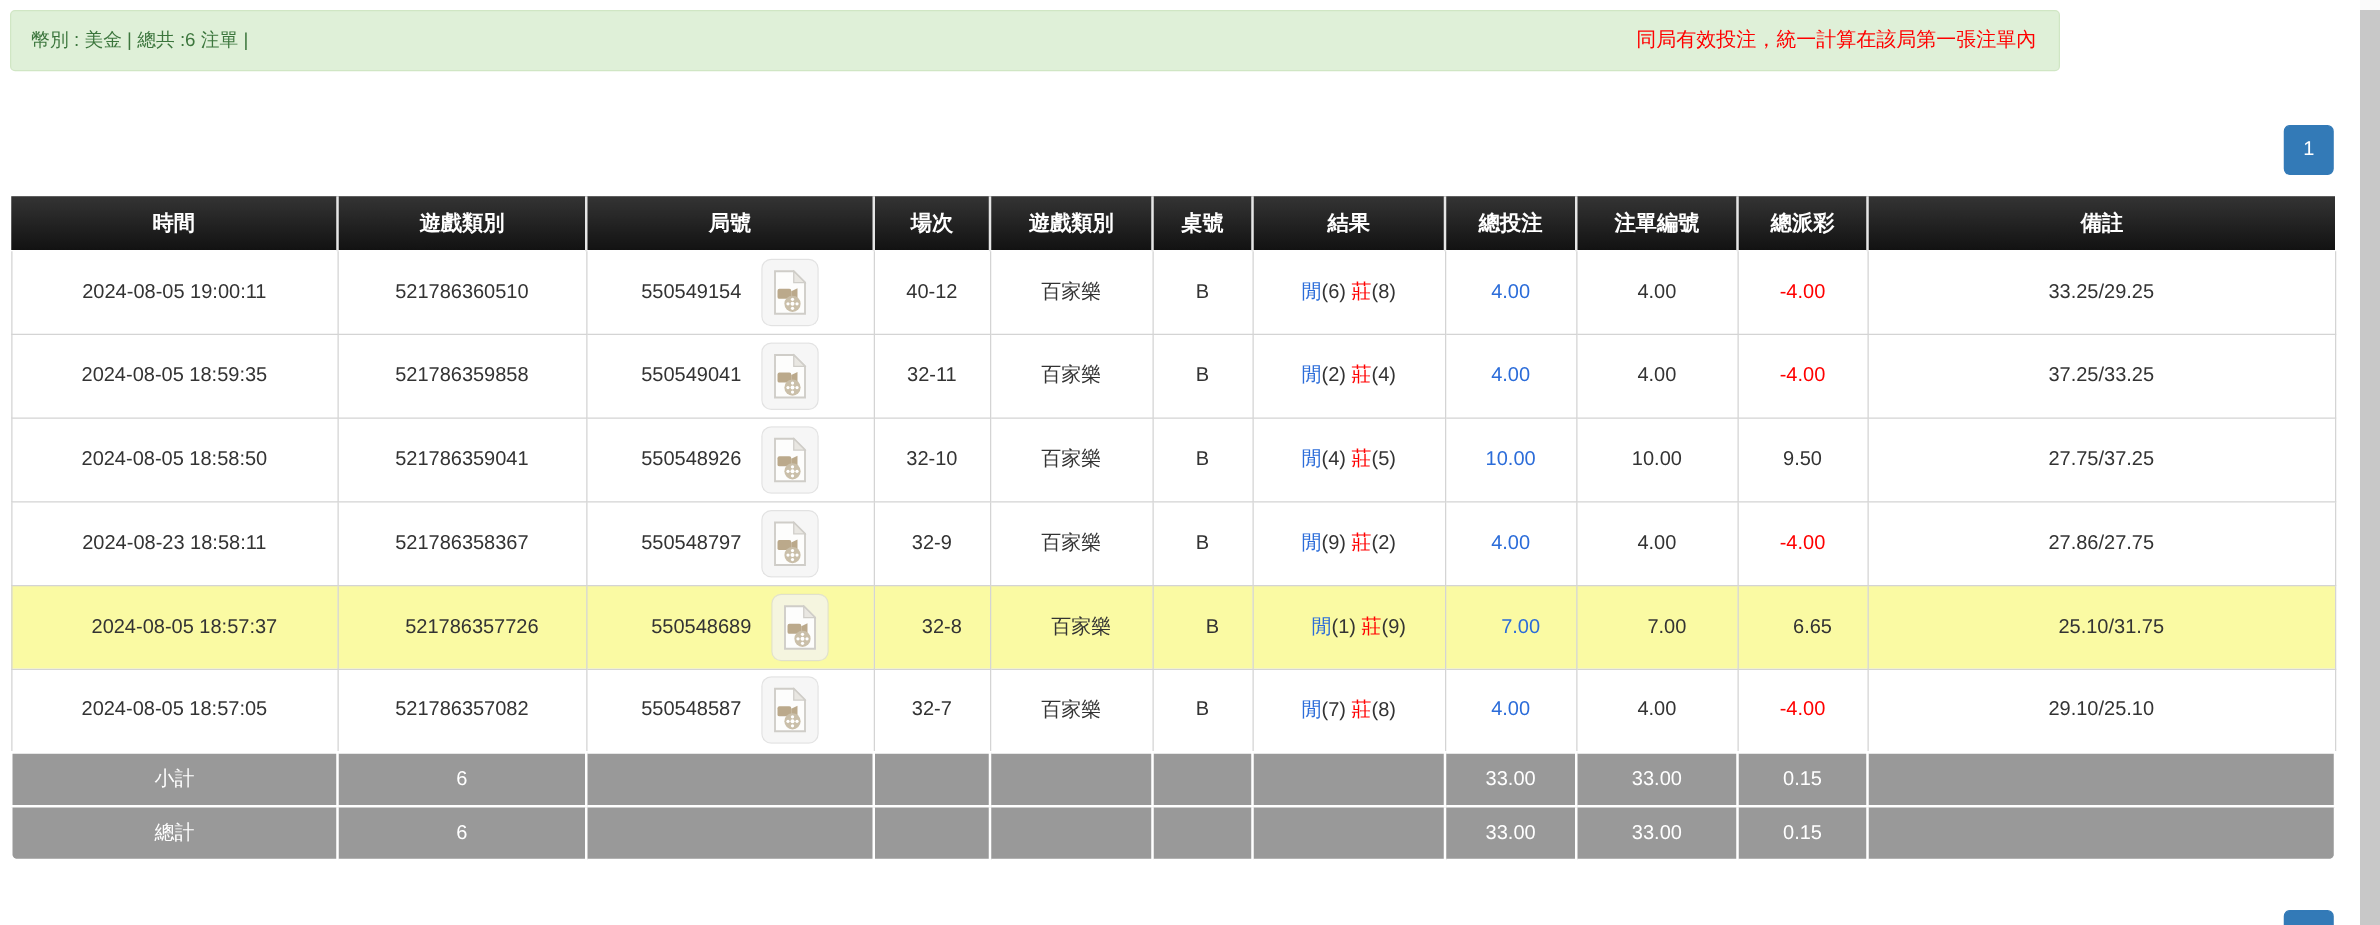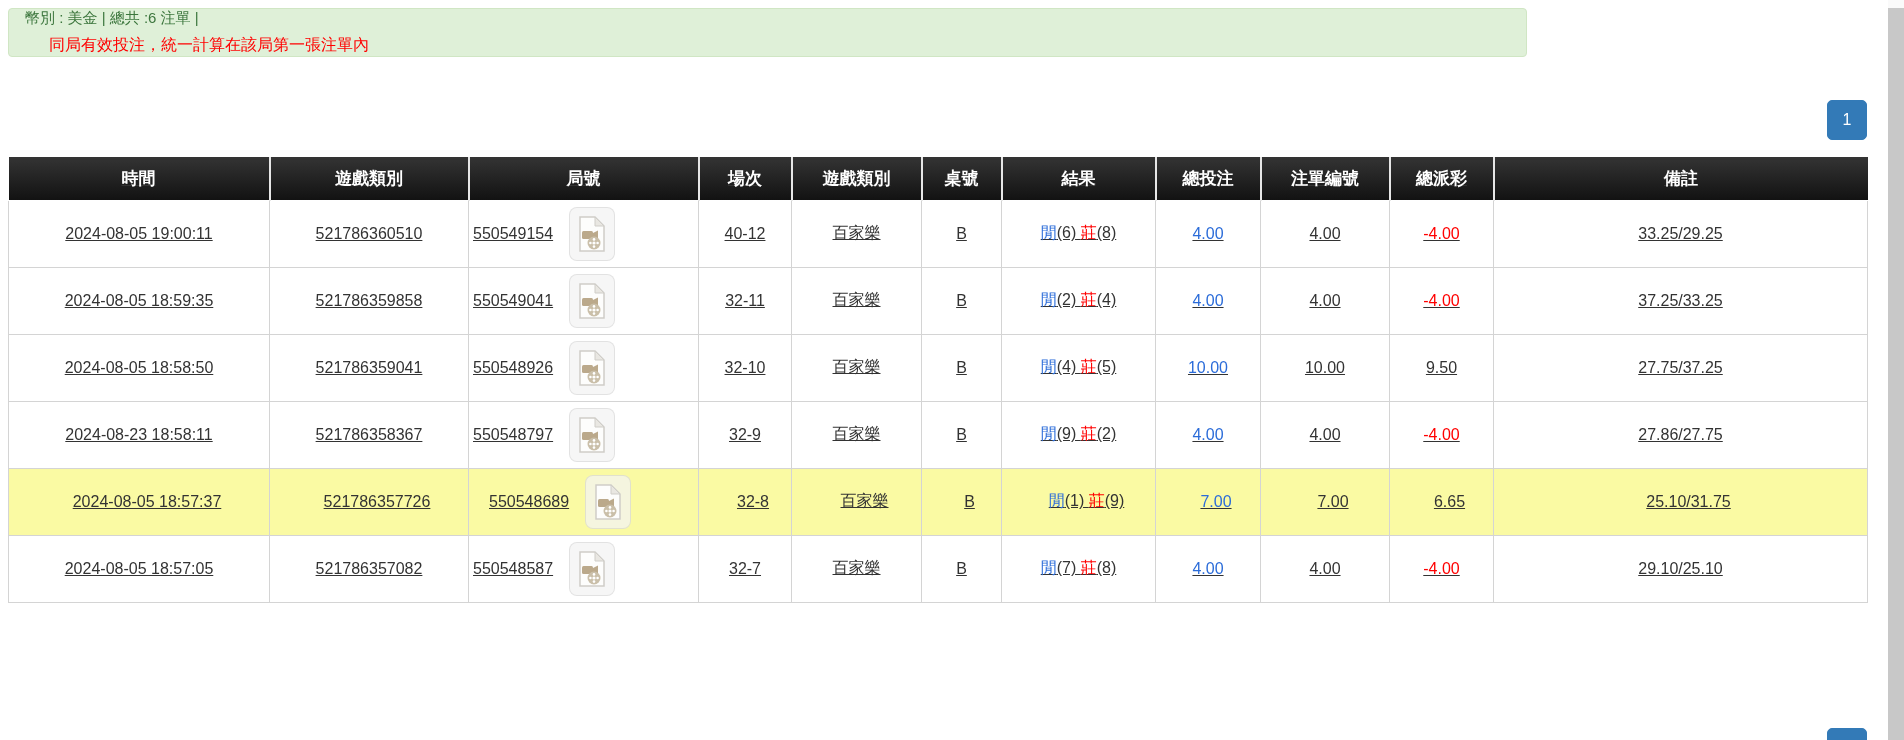--- a/index.html
+++ b/index.html
@@ -5,64 +5,63 @@
   * { box-sizing: border-box; }
   html, body { margin: 0; padding: 0; }
   body {
     width: 1904px; height: 740px; overflow: hidden; position: relative;
     background: #fff;
     font-family: "Liberation Sans", "DejaVu Sans", sans-serif;
     color: #333;
   }
   
   .banner {
-    position: absolute; left: 8px; top: 8px; width: 1519px; height: 49px;
+    position: absolute; left: 8px; top: 8px; width: 1640px; height: 49px;
     background: var(--banner-bg, #dff0d8);
     border: 1px solid var(--banner-border, #d0e6c4);
     border-radius: 4px;
-    display: flex; justify-content: space-between;
+    display: flex; align-items: center; justify-content: space-between;
     padding: 0 18px 0 16px;
-    flex-direction: column;
   }
   .banner-left { color: var(--banner-text, #3c763d); font-size: 15px; }
   .banner-right { color: var(--notice-red, #ff0000); font-size: 16px; margin-left: 24px; }
   
   .pager-top, .pager-bottom {
     position: absolute; left: 8px; width: 1859px;
     display: flex; justify-content: flex-end;
   }
   .pager-top { top: 100px; }
   .pager-bottom { top: 728px; }
   .page-btn {
     width: 40px; height: 40px;
     background: var(--pager-blue, #337ab7);
     border: 1px solid var(--pager-blue, #337ab7);
     border-radius: 5px; color: #fff; font-size: 16px;
     display: flex; align-items: center; justify-content: center;
     cursor: pointer; font-family: inherit;
   }
   
   .table-wrap { position: absolute; left: 8px; top: 157px; width: 1859px; }
-  table { border-collapse: collapse; table-layout: fixed; width: 1859px; text-decoration: underline; }
+  table { border-collapse: collapse; table-layout: fixed; width: 1859px; }
   thead th {
     height: 43px;
     background: linear-gradient(#343434, #121212);
     color: #fff; font-weight: bold; font-size: 17px;
     border-right: 2px solid #e6e6e6; border-bottom: 1px solid #fff;
     text-align: center; vertical-align: middle; padding: 0;
   }
   thead th:last-child { border-right: none; }
   tbody td {
     height: 67px; background: #fff;
     border: 1px solid #d4d4d4;
     text-align: center; vertical-align: middle;
     font-size: 16px; color: #333; padding: 0 4px;
   }
   tr.highlight td { background: var(--highlight-yellow, #fafaa3); padding-left: 20px; }
-  .round-flex { display: flex; align-items: center; gap: 16px; }
+  .round-flex { display: flex; align-items: center; justify-content: center; gap: 16px; }
   .video-btn {
     width: 46px; height: 54px; border-radius: 8px;
     background: rgba(243,243,243,0.75);
     border: 1px solid rgba(0,0,0,0.08);
     display: flex; align-items: center; justify-content: center;
     cursor: pointer; padding: 0;
   }
   .bet-blue { color: var(--amount-blue, #2b6cd9); cursor: pointer; }
   .neg { color: var(--notice-red, #ff0000); }
   .res-p { color: var(--amount-blue, #2b6cd9); }
@@ -310,20 +309,46 @@
           <td>百家樂</td>
           <td>B</td>
           <td><span class="res-p">閒</span><span>(7) </span><span class="res-b">莊</span><span>(8)</span></td>
           <td><span class="bet-blue">4.00</span></td>
           <td>4.00</td>
           <td class="neg">-4.00</td>
           <td>29.10/25.10</td>
         </tr>
       </tbody>
     <tfoot>
+        <tr>
+          <td>小計</td>
+          <td>6</td>
+          <td></td>
+          <td></td>
+          <td></td>
+          <td></td>
+          <td></td>
+          <td>33.00</td>
+          <td>33.00</td>
+          <td>0.15</td>
+          <td></td>
+        </tr>
+        <tr class="last">
+          <td>總計</td>
+          <td>6</td>
+          <td></td>
+          <td></td>
+          <td></td>
+          <td></td>
+          <td></td>
+          <td>33.00</td>
+          <td>33.00</td>
+          <td>0.15</td>
+          <td></td>
+        </tr>
       </tfoot>
   </table>
 </div>
 
 <div class="pager-bottom">
   <button class="page-btn">1</button>
 </div>
 
 <div class="scrollbar-track">
   <div class="scrollbar-thumb"></div>

